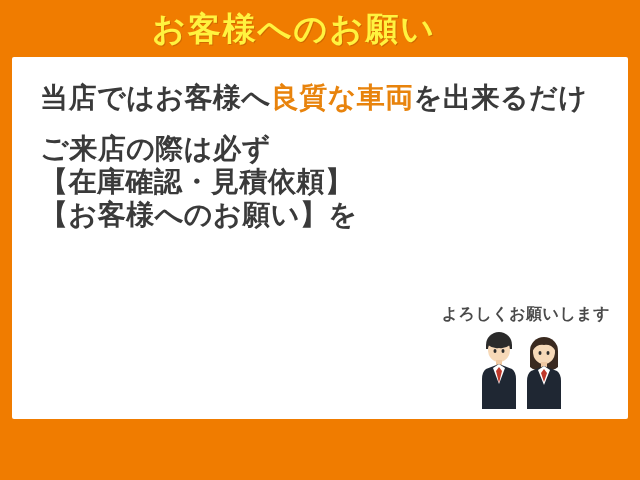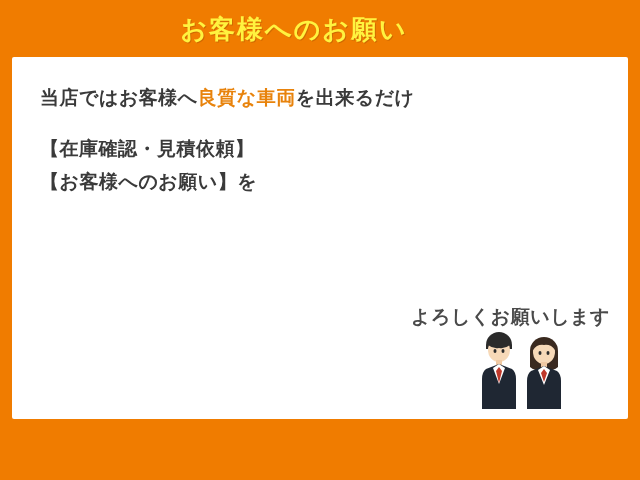--- a/index.html
+++ b/index.html
@@ -28,46 +28,46 @@
   
   #title {
     position: absolute;
     left: 0;
     top: 8px;
     width: 588px;
     height: 42px;
     line-height: 42px;
     text-align: center;
     color: #fff33f;
-    font-size: 26px;
+    font-size: 33px;
     font-weight: bold;
     letter-spacing: 2px;
     text-shadow: 1px 1px 0 #d06a00;
   }
   
   #body-text {
     position: absolute;
     left: 28px;
     top: 24px;
     width: 560px;
-    font-size: 19px;
+    font-size: 28px;
     font-weight: bold;
     color: #3a3a3a;
     line-height: 33px;
     letter-spacing: 0.5px;
   }
   #body-text .line { white-space: nowrap; }
   #body-text .gap { height: 18px; }
   .hl { color: #e8830c; }
   
   #note {
     position: absolute;
     right: 18px;
     top: 247px;
-    font-size: 19px;
+    font-size: 16px;
     font-weight: bold;
     color: #4a4a4a;
     letter-spacing: 0.5px;
   }
   
   #people {
     position: absolute;
     right: 58px;
     top: 272px;
     width: 96px;
@@ -91,20 +91,21 @@
 
   <div id="panel">
 
     <div id="body-text">
       <div class="line">
         <span>当店ではお客様へ</span><span class="hl">良質な車両</span><span>を出来るだけ</span>
       </div>
 
       <div class="gap"></div>
 
+      <div class="line">ご来店の際は必ず</div>
       <div class="line">【在庫確認・見積依頼】</div>
       <div class="line">【お客様へのお願い】を</div>
     </div>
 
     <div id="note">よろしくお願いします</div>
 
     <svg id="people" viewBox="0 0 96 82">
 
       <g>
 

